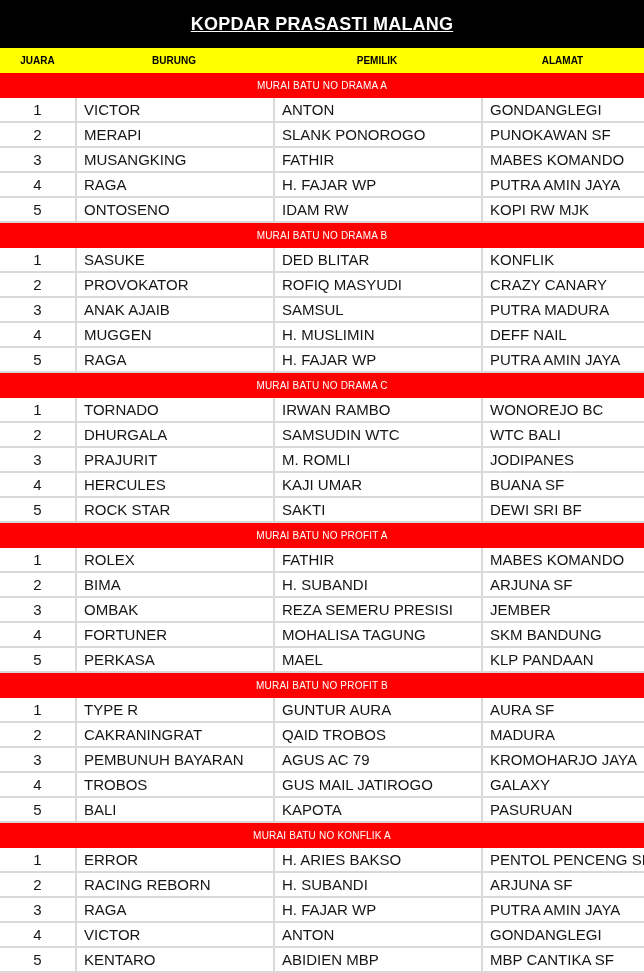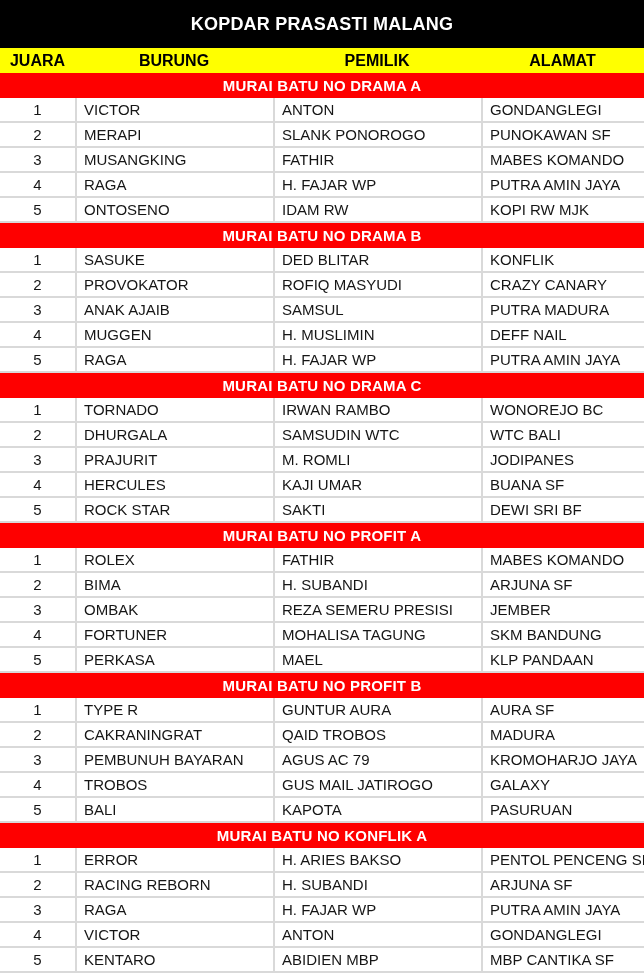--- a/index.html
+++ b/index.html
@@ -8,35 +8,35 @@
     --section-bg:#fe0000; --section-text:#ffffff;
     --row-bg:#ffffff; --row-text:#161616; --grid:#d9d9d9;
   }
   html,body{margin:0;padding:0;background:#ffffff;}
   body{font-family:"Liberation Sans",sans-serif;}
   .sheet{width:644px;height:973px;overflow:hidden;background:var(--row-bg);}
 
   .top-header{
     background:var(--header-bg);color:var(--header-text);
     height:48px;display:flex;flex-direction:column;align-items:center;justify-content:center;
-    font-weight:bold;font-size:18px;line-height:23px;letter-spacing:.2px;
+    font-weight:bold;font-size:18px;line-height:23px;letter-spacing:.2px;text-decoration:underline;
   }
 
   .grid-row{display:grid;grid-template-columns:75px 198px 208px 163px;box-sizing:border-box;}
 
   .col-header{
     background:var(--colhead-bg);color:var(--colhead-text);
-    height:25px;font-weight:bold;font-size:16px;
+    height:25px;font-weight:bold;font-size:10px;
   }
   .col-header .hcell{display:flex;align-items:center;justify-content:center;}
 
   .section-band{
     background:var(--section-bg);color:var(--section-text);
     height:25px;display:flex;align-items:center;justify-content:center;
-    font-weight:bold;font-size:15px;letter-spacing:.2px;
+    font-weight:normal;font-size:10px;letter-spacing:.2px;
   }
 
   .row{height:25px;background:var(--row-bg);border-bottom:2px solid var(--grid);}
   .row .cell{
     display:flex;align-items:center;font-size:15px;color:var(--row-text);
     box-sizing:border-box;overflow:hidden;white-space:nowrap;
   }
   .row .c0{justify-content:center;}
   .row .c1,.row .c2,.row .c3{padding-left:7px;border-left:2px solid var(--grid);}
 </style>

